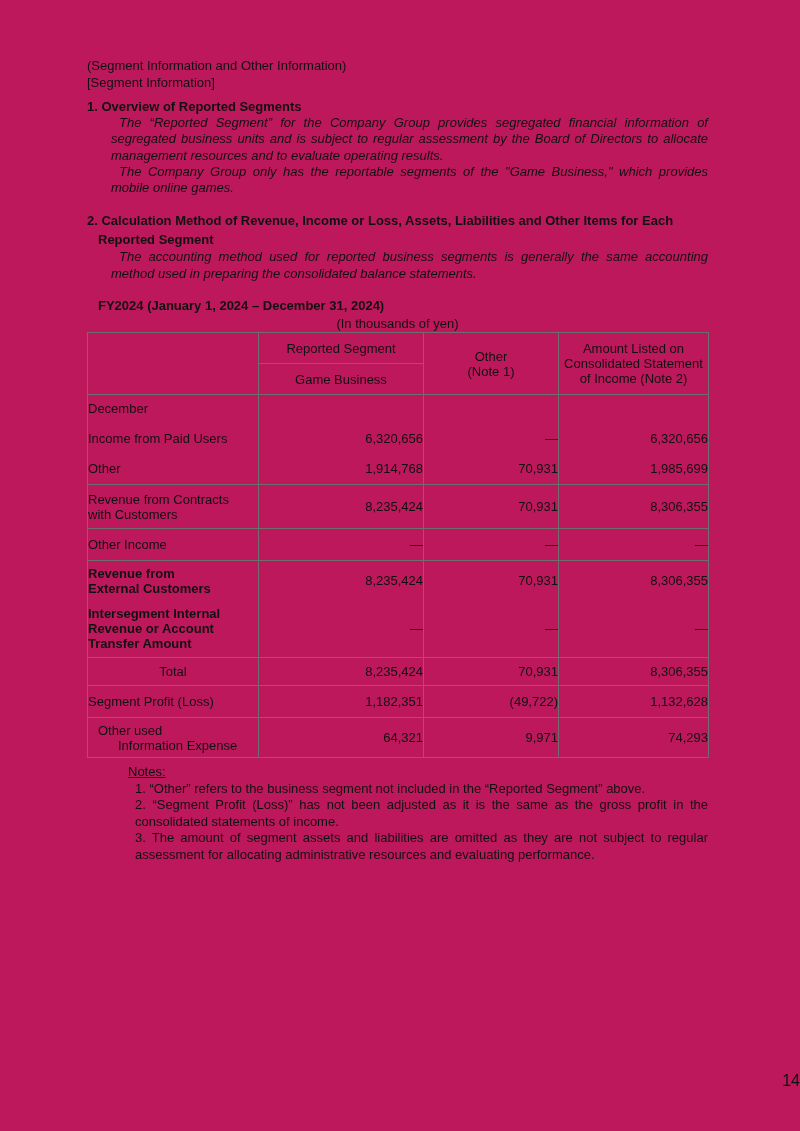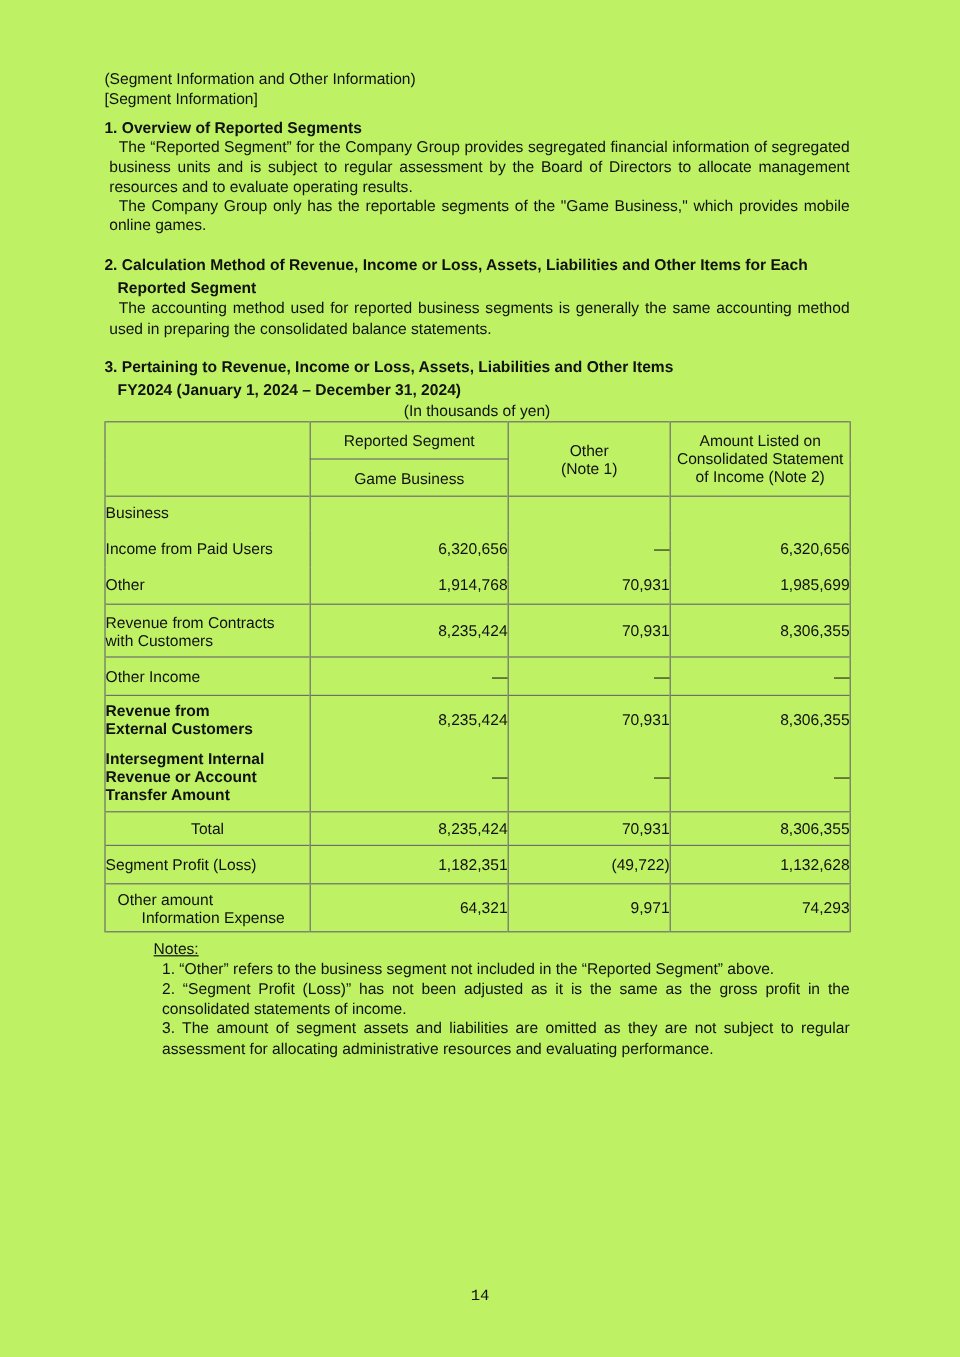--- a/index.html
+++ b/index.html
@@ -1,43 +1,44 @@
 <!DOCTYPE html>
 <html><head>
 <meta charset="utf-8">
 <style>
   * { margin: 0; padding: 0; box-sizing: border-box; }
   html, body { background: #ffffff; }
   .page {
     position: relative;
     width: 800px;
     height: 1131px;
-    background: #bef264;
+    background: #be185d;
     font-family: "Liberation Sans", sans-serif;
     font-size: 13px;
     color: #111111;
     overflow: hidden;
   }
   .content {
     position: absolute;
     left: 87px;
     top: 57px;
     width: 621px;
   }
   .docline { line-height: 17px; }
   .heading { font-weight: bold; line-height: 17px; }
   .h1 { margin-top: 7px; }
   .h2 { margin-top: 15px; line-height: 19px; }
   .h2-cont { margin-left: 11px; }
   .h3 { margin-top: 14px; line-height: 19px; }
   .h3-sub { margin-left: 11px; font-weight: bold; }
   .para {
-    margin-left: 4px;
+    margin-left: 24px;
     text-align: justify;
     line-height: 16.3px;
+    font-style: italic;
   }
   .fi { text-indent: 8px; }
   .unit-note {
     text-align: center;
     line-height: 14px;
     margin-top: 2px;
     margin-bottom: 1px;
   }
   
   table.seg {
@@ -73,23 +74,22 @@
     width: 573px;
     text-align: justify;
     line-height: 16.5px;
   }
   
   .page-number {
     position: absolute;
     top: 1072px;
     left: 0;
     width: 100%;
-    text-align: center;
-    font-size: 13px;
-    font-family: Liberation Mono, monospace;
+    text-align: right;
+    font-size: 16px;
   }
 </style>
 </head>
 <body>
 
 <div class="page">
   <div class="content">
 
     <div class="docline">(Segment Information and Other Information)</div>
     <div class="docline">[Segment Information]</div>
@@ -98,21 +98,20 @@
     <p class="para fi">The “Reported Segment” for the Company Group provides segregated financial information of segregated business units and is subject to regular assessment by the Board of Directors to allocate management resources and to evaluate operating results.</p>
     <p class="para fi">The Company Group only has the reportable segments of the "Game Business," which provides mobile online games.</p>
 
     <div class="heading h2">
       <div>2. Calculation Method of Revenue, Income or Loss, Assets, Liabilities and Other Items for Each</div>
       <div class="h2-cont">Reported Segment</div>
     </div>
     <p class="para fi">The accounting method used for reported business segments is generally the same accounting method used in preparing the consolidated balance statements.</p>
 
     <div class="heading h3">
-      <div>3. Pertaining to Revenue, Income or Loss, Assets, Liabilities and Other Items</div>
       <div class="h3-sub">FY2024 (January 1, 2024 – December 31, 2024)</div>
     </div>
 
     <div class="unit-note">(In thousands of yen)</div>
 
     <table class="seg">
       <colgroup>
         <col style="width:171px">
           <col style="width:165px">
           <col style="width:135px">
@@ -126,21 +125,21 @@
 (Note 1)</td>
           <td rowspan="2" class="c pre">Amount Listed on
 Consolidated Statement
 of Income (Note 2)</td>
         </tr>
         <tr style="height:31px">
           <td class="c">Game Business</td>
         </tr>
 
         <tr class="bt" style="height:28px">
-          <td class="lbl p10">Business</td>
+          <td class="lbl p10">December</td>
           <td class="num"></td>
           <td class="num"></td>
           <td class="num"></td>
         </tr>
         <tr style="height:31px">
           <td class="lbl p22">Income from Paid Users</td>
           <td class="num">6,320,656</td>
           <td class="num">—</td>
           <td class="num">6,320,656</td>
         </tr>
@@ -185,21 +184,21 @@
           <td class="num">8,306,355</td>
         </tr>
         <tr class="bt" style="height:32px">
           <td class="lbl p10">Segment Profit (Loss)</td>
           <td class="num">1,182,351</td>
           <td class="num">(49,722)</td>
           <td class="num">1,132,628</td>
         </tr>
         <tr class="bt" style="height:40px">
           <td class="lbl">
-            <div class="p10">Other amount</div>
+            <div class="p10">Other used</div>
             <div class="p30">Information Expense</div>
           </td>
           <td class="num">64,321</td>
           <td class="num">9,971</td>
           <td class="num">74,293</td>
         </tr>
       </tbody>
     </table>
 
     <div class="notes">

